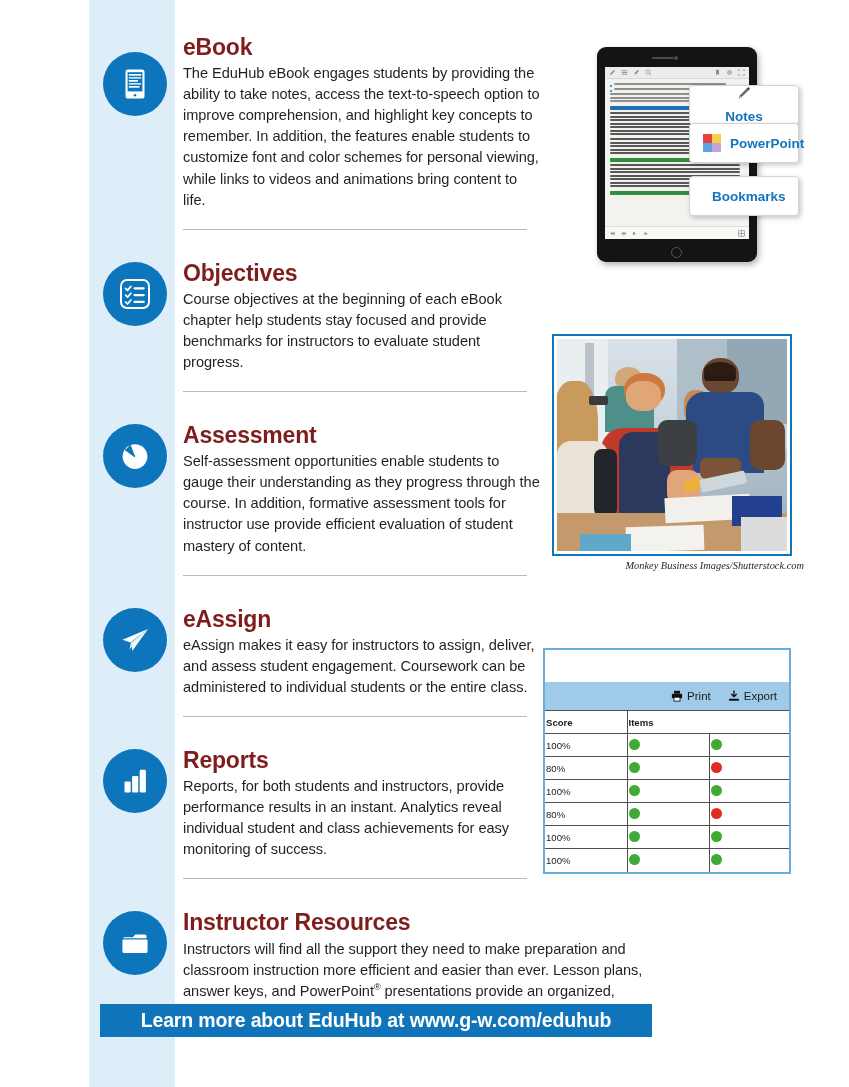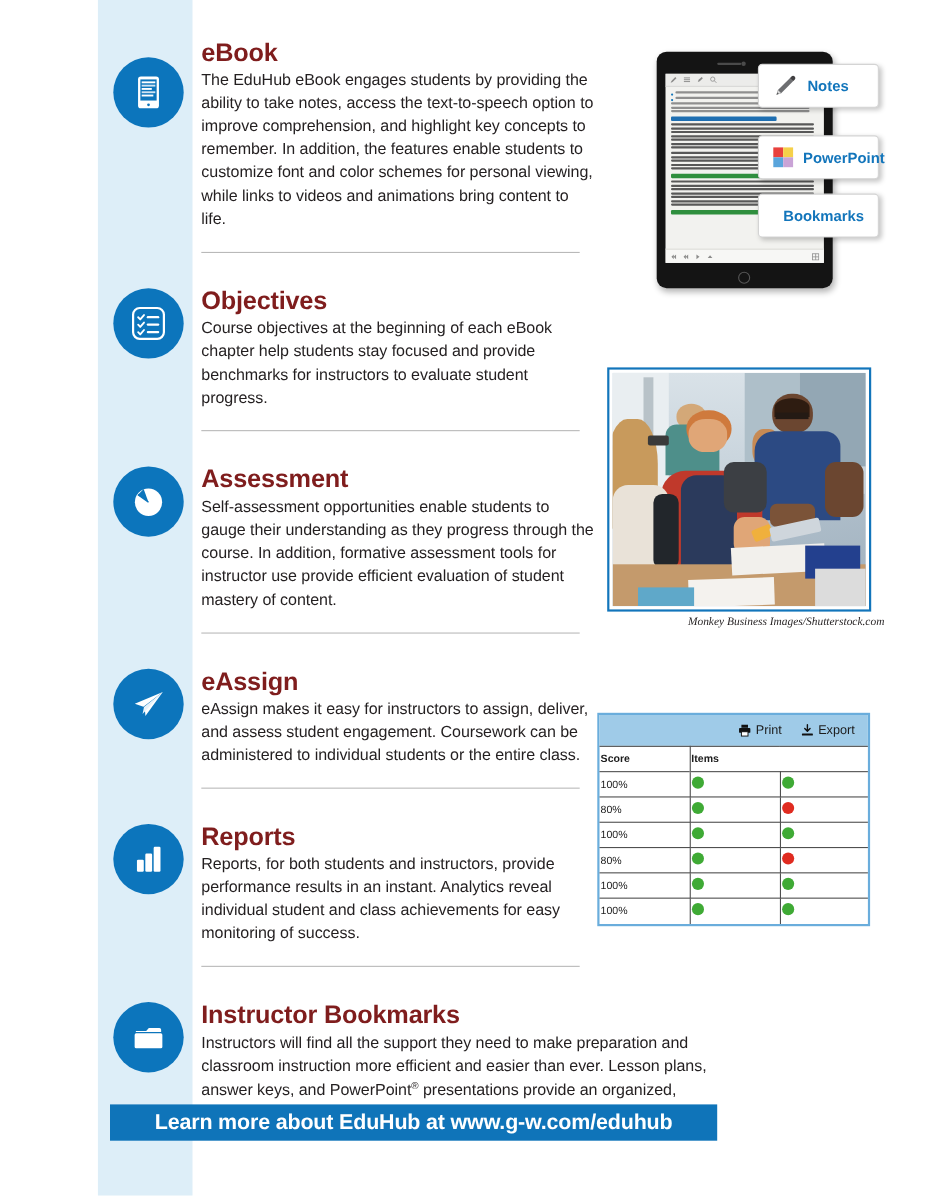--- a/index.html
+++ b/index.html
@@ -121,21 +121,21 @@
     background: #ffffff;
     border: 1px solid #d4d4d4;
     border-radius: 4px;
     box-shadow: 2px 2px 5px rgba(0,0,0,.22);
     display: flex; align-items: center; gap: 9px;
     padding: 0 13px;
     height: 40px;
     width: 110px;
   }
   .callout-label { color:#1275bb; font-size: 13.5px; font-weight: bold; }
-  #callout-notes      { left: 92px; top: 16px; }
+  #callout-notes      { left: 92px; top: 43px; flex-direction: column; }
   #callout-highlight  { left: 92px; top: 81px; }
   #callout-bookmarks  { left: 92px; top: 134px; }
 
   .hl-grid { width:18px; height:18px; display:grid; grid-template-columns:1fr 1fr; grid-template-rows:1fr 1fr; flex:none;}
 
   
   #photo-box {
     position: absolute; left: 12px; top: 334px;
     width: 240px; height: 222px;
     border: 2px solid #1275bb;
@@ -160,21 +160,21 @@
   #report-table {
     position: absolute; left: 3px; top: 648px;
     width: 248px;
     border: 2px solid #6aaddc;
     background: #fff;
   }
   #table-actions {
     background: #9fcbe8;
     height: 28px;
     display: flex; align-items: center; justify-content: flex-end;
-    gap: 17px; padding-right: 12px;
+    gap: 17px; padding-right: 12px; margin-top: 32px;
   }
   .tbl-action { display:flex; align-items:center; gap:4px; font-size:11.5px; color:#1c1c1c; }
   .tbl-action svg { display:block; }
   table.rpt { border-collapse: collapse; width: 100%; }
   table.rpt th, table.rpt td {
     border: 1px solid #4f4f4f;
     font-size: 9.6px;
     text-align: left;
     height: 23px;
     color: #1c1c1c;
@@ -284,21 +284,21 @@
     <hr class="feature-rule">
   </div>
 
   <div class="feature wide no-rule">
     <span class="feature-icon">
       <svg width="36" height="36" viewBox="0 0 36 36">
         <path d="M6.5 12.2 h9.4 l2.4 -2.6 h9.6 a1.6 1.6 0 0 1 1.6 1.6 v2.0 h-23 z" fill="#ffffff"></path>
         <rect x="5.4" y="14.4" width="25.2" height="13.6" rx="1.4" fill="#ffffff"></rect>
       </svg>
     </span>
-    <h2 class="feature-title">Instructor Bookmarks</h2>
+    <h2 class="feature-title">Instructor Resources</h2>
     <p class="feature-body"><span>Instructors will find all the support they need to make preparation and classroom instruction more efficient and easier than ever. Lesson plans, answer keys, and PowerPoint</span><sup>®</sup><span> presentations provide an organized, proven approach to classroom management.</span></p>
 
   </div>
 
 </div>
 
 <div id="right-col">
 
   <div id="tablet-wrap">
     <div class="tablet-body">

